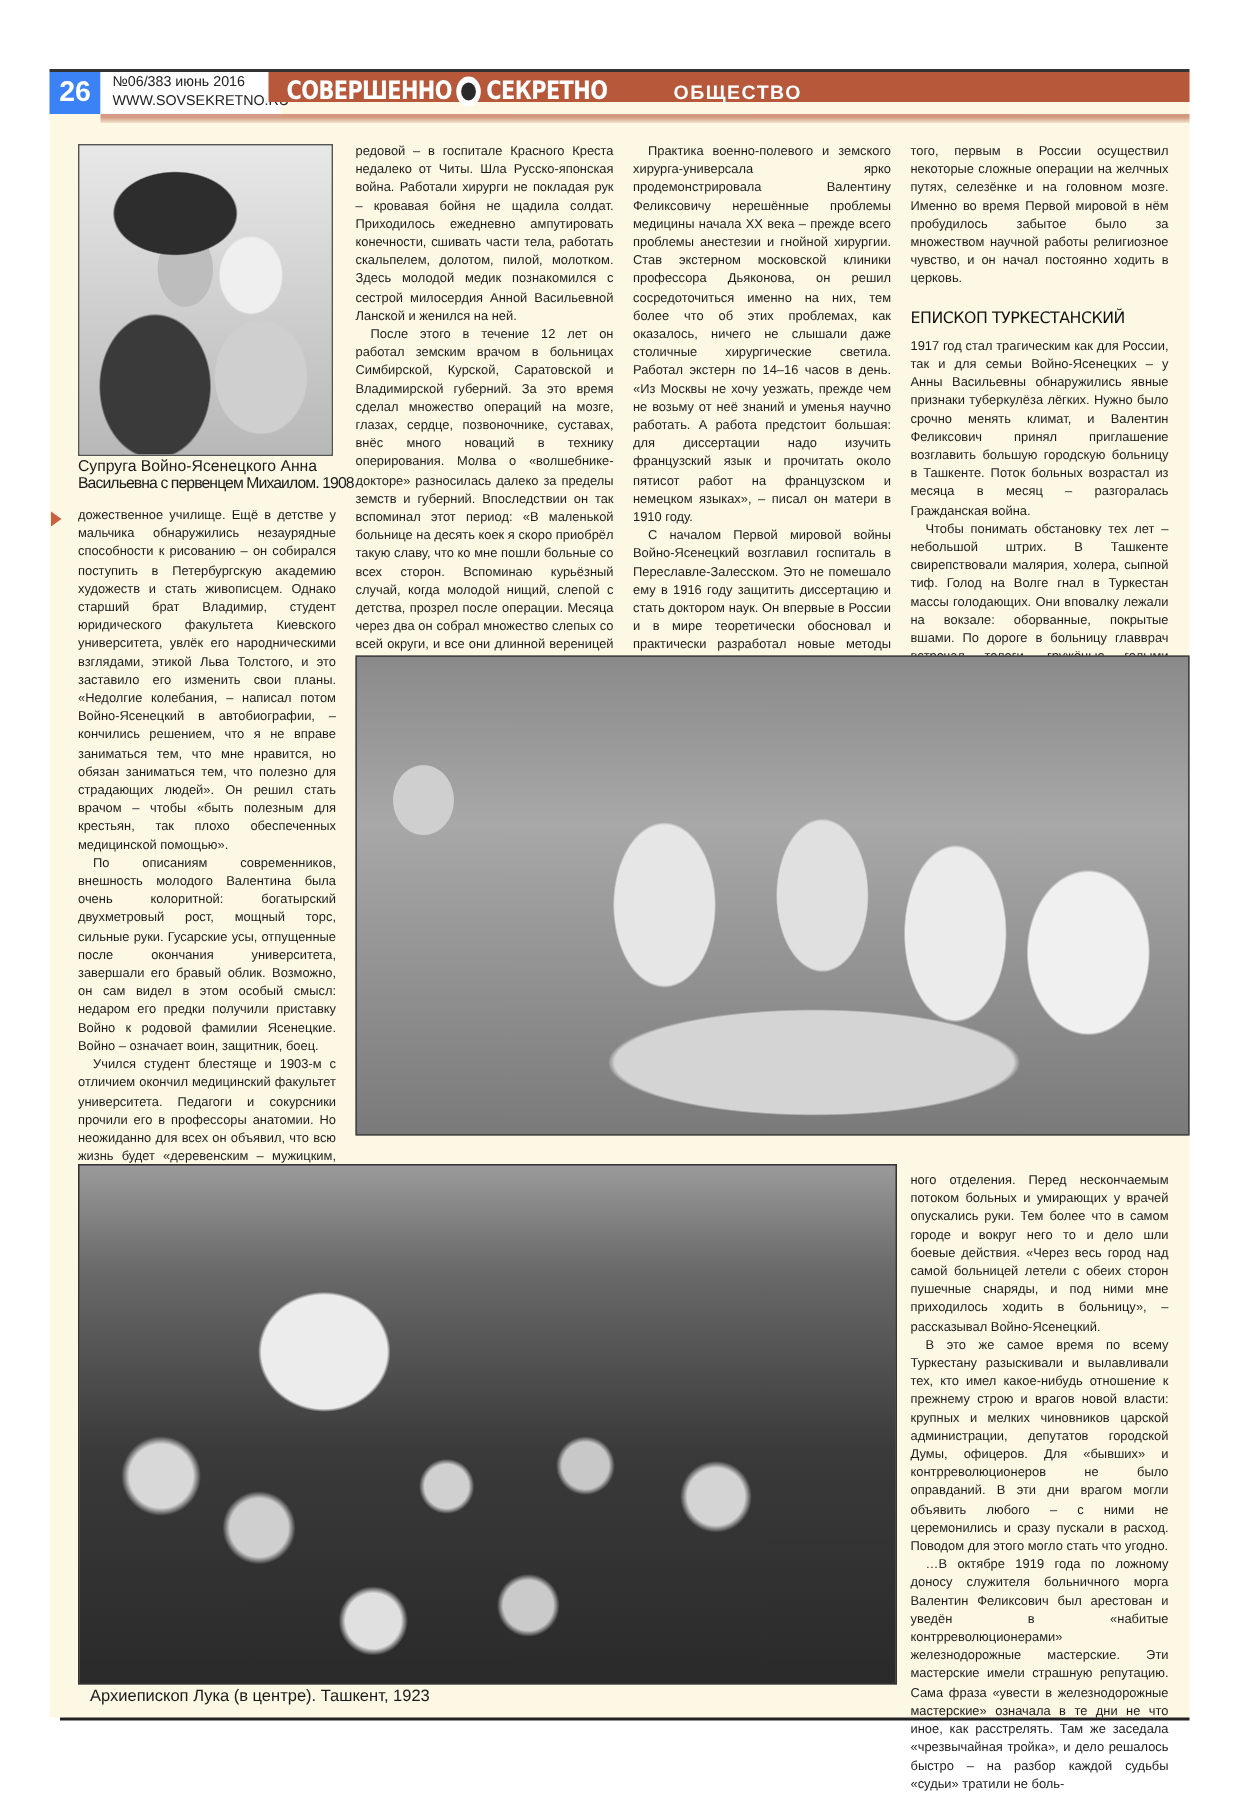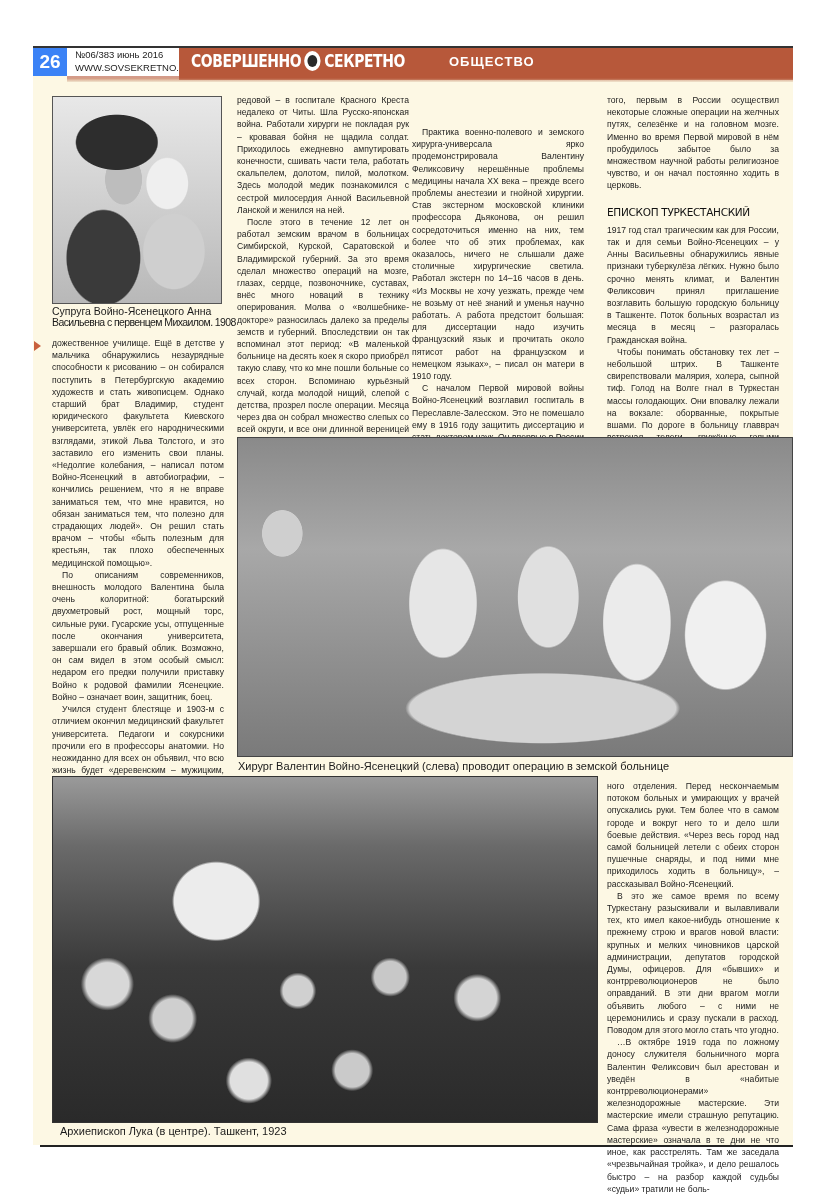--- a/index.html
+++ b/index.html
@@ -4,21 +4,21 @@
 <style>
   html,body{margin:0;padding:0;background:#fff;}
   body{width:826px;height:1200px;position:relative;overflow:hidden;font-family:"Liberation Sans",sans-serif;}
   .page{position:absolute;left:0;top:0;width:826px;height:1200px;background:#fff;}
   .paper{position:absolute;left:33px;top:48px;width:760px;height:1097px;background:#fdf8e4;}
   .topline{position:absolute;left:33px;top:46px;width:760px;height:2px;background:#333;}
   .hdr{position:absolute;left:33px;top:48px;width:760px;height:32px;}
   .pagenum{position:absolute;left:0;top:0;width:34px;height:28px;background:#3b82f6;color:#fff;font-weight:bold;font-size:19px;text-align:center;line-height:28px;}
   .issue{position:absolute;left:34px;top:0;width:112px;height:30px;background:#fff;padding-left:8px;font-size:9.5px;line-height:13px;color:#222;}
   .issue div{white-space:nowrap;}
-  .band{position:absolute;left:146px;top:0;width:614px;height:32px;background:#b7583a;}
+  .band{position:absolute;left:146px;top:0;width:614px;height:20px;background:#b7583a;}
   .logo{position:absolute;left:12px;top:3px;color:#fff;font-weight:bold;font-size:17px;letter-spacing:-0.5px;font-family:"DejaVu Sans",sans-serif;transform:scaleX(0.82);transform-origin:left center;white-space:nowrap;display:flex;align-items:center;}
   .logo .globe{display:inline-block;width:20px;height:20px;border-radius:50%;background:#fff;margin:0 4px;position:relative;}
   .logo .globe::after{content:"";position:absolute;left:4px;top:4px;width:12px;height:12px;border-radius:50%;background:#2a2a2a;}
   .section{position:absolute;left:270px;top:6px;color:#ffffff;font-weight:bold;font-size:13px;letter-spacing:1px;}
   .torn{position:absolute;left:34px;top:28px;width:726px;height:6px;background:linear-gradient(180deg,#b7583a 0,#b7583a 35%,#e9d9c0 100%);opacity:.6;}
   .col{position:absolute;font-size:8.6px;line-height:12.2px;color:#1c1c1c;text-align:justify;hyphens:auto;}
   .col p{margin:0;text-indent:10px;}
   .col p.noind{text-indent:0;}
   .photo{position:absolute;background:#6e6e6e;overflow:hidden;}
   .photo .shade{position:absolute;inset:0;}
@@ -66,36 +66,35 @@
     <p>По описаниям современников, внешность молодого Валентина была очень колоритной: богатырский двухметровый рост, мощный торс, сильные руки. Гусарские усы, отпущенные после окончания университета, завершали его бравый облик. Возможно, он сам видел в этом особый смысл: недаром его предки получили приставку Войно к родовой фамилии Ясенецкие. Войно – означает воин, защитник, боец.</p>
     <p>Учился студент блестяще и 1903-м с отличием окончил медицинский факультет университета. Педагоги и сокурсники прочили его в профессоры анатомии. Но неожиданно для всех он объявил, что всю жизнь будет «деревенским – мужицким, земским врачом, помогать бедным людям».</p>
     <p>В 1904 году Войно-Ясенецкий оказался в буквальном смысле слова на пе-</p>
   </div>
 
   <div class="col" style="left:237px;top:94px;width:172px;">
     <p class="noind">редовой – в госпитале Красного Креста недалеко от Читы. Шла Русско-японская война. Работали хирурги не покладая рук – кровавая бойня не щадила солдат. Приходилось ежедневно ампутировать конечности, сшивать части тела, работать скальпелем, долотом, пилой, молотком. Здесь молодой медик познакомился с сестрой милосердия Анной Васильевной Ланской и женился на ней.</p>
     <p>После этого в течение 12 лет он работал земским врачом в больницах Симбирской, Курской, Саратовской и Владимирской губерний. За это время сделал множество операций на мозге, глазах, сердце, позвоночнике, суставах, внёс много новаций в технику оперирования. Молва о «волшебнике-докторе» разносилась далеко за пределы земств и губерний. Впоследствии он так вспоминал этот период: «В маленькой больнице на десять коек я скоро приобрёл такую славу, что ко мне пошли больные со всех сторон. Вспоминаю курьёзный случай, когда молодой нищий, слепой с детства, прозрел после операции. Месяца через два он собрал множество слепых со всей округи, и все они длинной вереницей пришли ко мне, ведя друг друга за палки и чая исцеления».</p>
   </div>
 
-  <div class="col" style="left:412px;top:94px;width:172px;margin-top:32px;">
+  <div class="col" style="left:422px;top:94px;width:172px;">
     <p>Практика военно-полевого и земского хирурга-универсала ярко продемонстрировала Валентину Феликсовичу нерешённые проблемы медицины начала XX века – прежде всего проблемы анестезии и гнойной хирургии. Став экстерном московской клиники профессора Дьяконова, он решил сосредоточиться именно на них, тем более что об этих проблемах, как оказалось, ничего не слышали даже столичные хирургические светила. Работал экстерн по 14–16 часов в день. «Из Москвы не хочу уезжать, прежде чем не возьму от неё знаний и уменья научно работать. А работа предстоит большая: для диссертации надо изучить французский язык и прочитать около пятисот работ на французском и немецком языках», – писал он матери в 1910 году.</p>
     <p>С началом Первой мировой войны Войно-Ясенецкий возглавил госпиталь в Переславле-Залесском. Это не помешало ему в 1916 году защитить диссертацию и стать доктором наук. Он впервые в России и в мире теоретически обосновал и практически разработал новые методы обезболивания – регионарной анестезии, доселе считавшиеся невозможными, за что получил престижнейшую премию Варшавского университета. Кроме</p>
   </div>
 
   <div class="col" style="left:607px;top:94px;width:172px;">
     <p class="noind">того, первым в России осуществил некоторые сложные операции на желчных путях, селезёнке и на головном мозге. Именно во время Первой мировой в нём пробудилось забытое было за множеством научной работы религиозное чувство, и он начал постоянно ходить в церковь.</p>
     <div class="subhead" style="margin-top:14px;">ЕПИСКОП ТУРКЕСТАНСКИЙ</div>
     <p class="noind">1917 год стал трагическим как для России, так и для семьи Войно-Ясенецких – у Анны Васильевны обнаружились явные признаки туберкулёза лёгких. Нужно было срочно менять климат, и Валентин Феликсович принял приглашение возглавить большую городскую больницу в Ташкенте. Поток больных возрастал из месяца в месяц – разгоралась Гражданская война.</p>
     <p>Чтобы понимать обстановку тех лет – небольшой штрих. В Ташкенте свирепствовали малярия, холера, сыпной тиф. Голод на Волге гнал в Туркестан массы голодающих. Они вповалку лежали на вокзале: оборванные, покрытые вшами. По дороге в больницу главврач встречал телеги, гружёные голыми трупами – их везли из переполненного сыпнотифоз-</p>
   </div>
 
   <div class="photo" style="left:237px;top:437px;width:554px;height:318px;border:1px solid #444;">
     <div class="shade" style="background:radial-gradient(ellipse 10% 28% at 37% 52%,#e6e6e6 60%,transparent 62%),radial-gradient(ellipse 9% 26% at 56% 50%,#e0e0e0 60%,transparent 62%),radial-gradient(ellipse 10% 30% at 72% 58%,#ebebeb 60%,transparent 62%),radial-gradient(ellipse 12% 28% at 88% 62%,#f0f0f0 60%,transparent 62%),radial-gradient(ellipse 40% 18% at 55% 85%,#d4d4d4 60%,transparent 62%),radial-gradient(ellipse 6% 12% at 8% 30%,#cfcfcf 60%,transparent 62%),linear-gradient(180deg,#8a8a8a 0%,#a8a8a8 35%,#7a7a7a 100%);"></div>
   </div>
-  <div class="cap" style="left:238px;top:760px;font-size:11px;">Хирург Валентин Войно-Ясенецкий (слева) проводит операцию в земской больнице</div>
 
   <div class="photo" style="left:52px;top:776px;width:544px;height:345px;border:1px solid #333;">
     <div class="shade" style="background:radial-gradient(ellipse 14% 20% at 30% 36%,#ececec 55%,transparent 58%),radial-gradient(circle at 10% 60%,#d8d8d8 4%,transparent 5%),radial-gradient(circle at 22% 70%,#cfcfcf 4%,transparent 5%),radial-gradient(circle at 45% 62%,#d0d0d0 4%,transparent 5%),radial-gradient(circle at 62% 58%,#c8c8c8 4%,transparent 5%),radial-gradient(circle at 78% 64%,#d4d4d4 4%,transparent 5%),radial-gradient(circle at 36% 88%,#e0e0e0 4%,transparent 5%),radial-gradient(circle at 55% 85%,#cacaca 4%,transparent 5%),linear-gradient(180deg,#9a9a9a 0%,#6a6a6a 20%,#3a3a3a 55%,#2a2a2a 100%);"></div>
   </div>
   <div class="cap" style="left:60px;top:1125px;font-size:11px;">Архиепископ Лука (в центре). Ташкент, 1923</div>
 
   <div class="col" style="left:607px;top:780px;width:172px;">
     <p class="noind">ного отделения. Перед нескончаемым потоком больных и умирающих у врачей опускались руки. Тем более что в самом городе и вокруг него то и дело шли боевые действия. «Через весь город над самой больницей летели с обеих сторон пушечные снаряды, и под ними мне приходилось ходить в больницу», – рассказывал Войно-Ясенецкий.</p>
     <p>В это же самое время по всему Туркестану разыскивали и вылавливали тех, кто имел какое-нибудь отношение к прежнему строю и врагов новой власти: крупных и мелких чиновников царской администрации, депутатов городской Думы, офицеров. Для «бывших» и контрреволюционеров не было оправданий. В эти дни врагом могли объявить любого – с ними не церемонились и сразу пускали в расход. Поводом для этого могло стать что угодно.</p>
     <p>…В октябре 1919 года по ложному доносу служителя больничного морга Валентин Феликсович был арестован и уведён в «набитые контрреволюционерами» железнодорожные мастерские. Эти мастерские имели страшную репутацию. Сама фраза «увести в железнодорожные мастерские» означала в те дни не что иное, как расстрелять. Там же заседала «чрезвычайная тройка», и дело решалось быстро – на разбор каждой судьбы «судьи» тратили не боль-</p>

